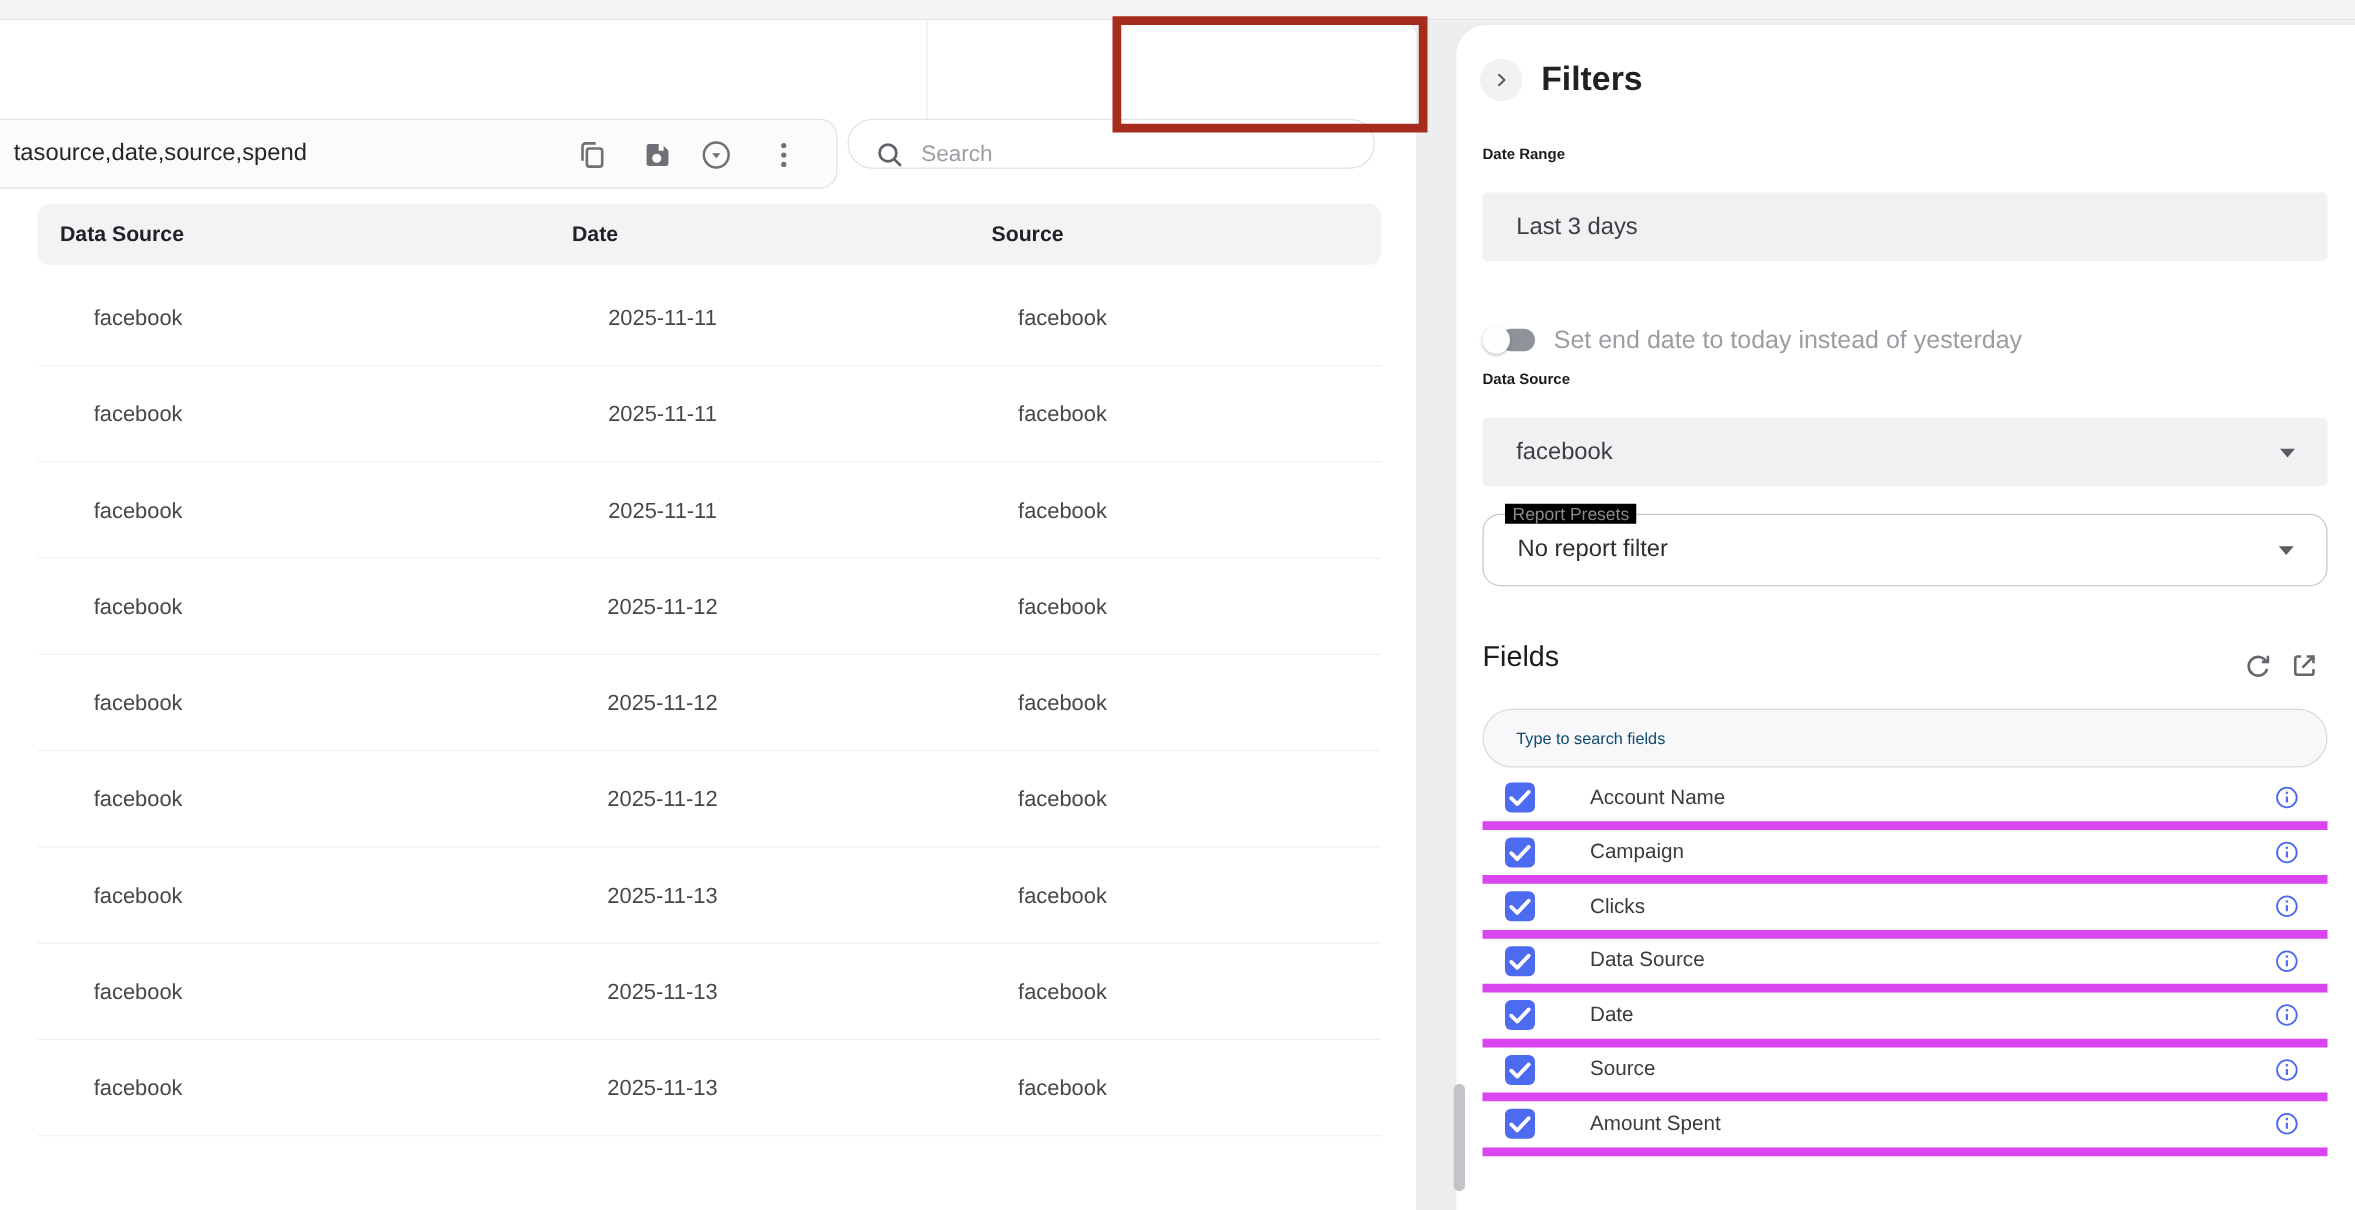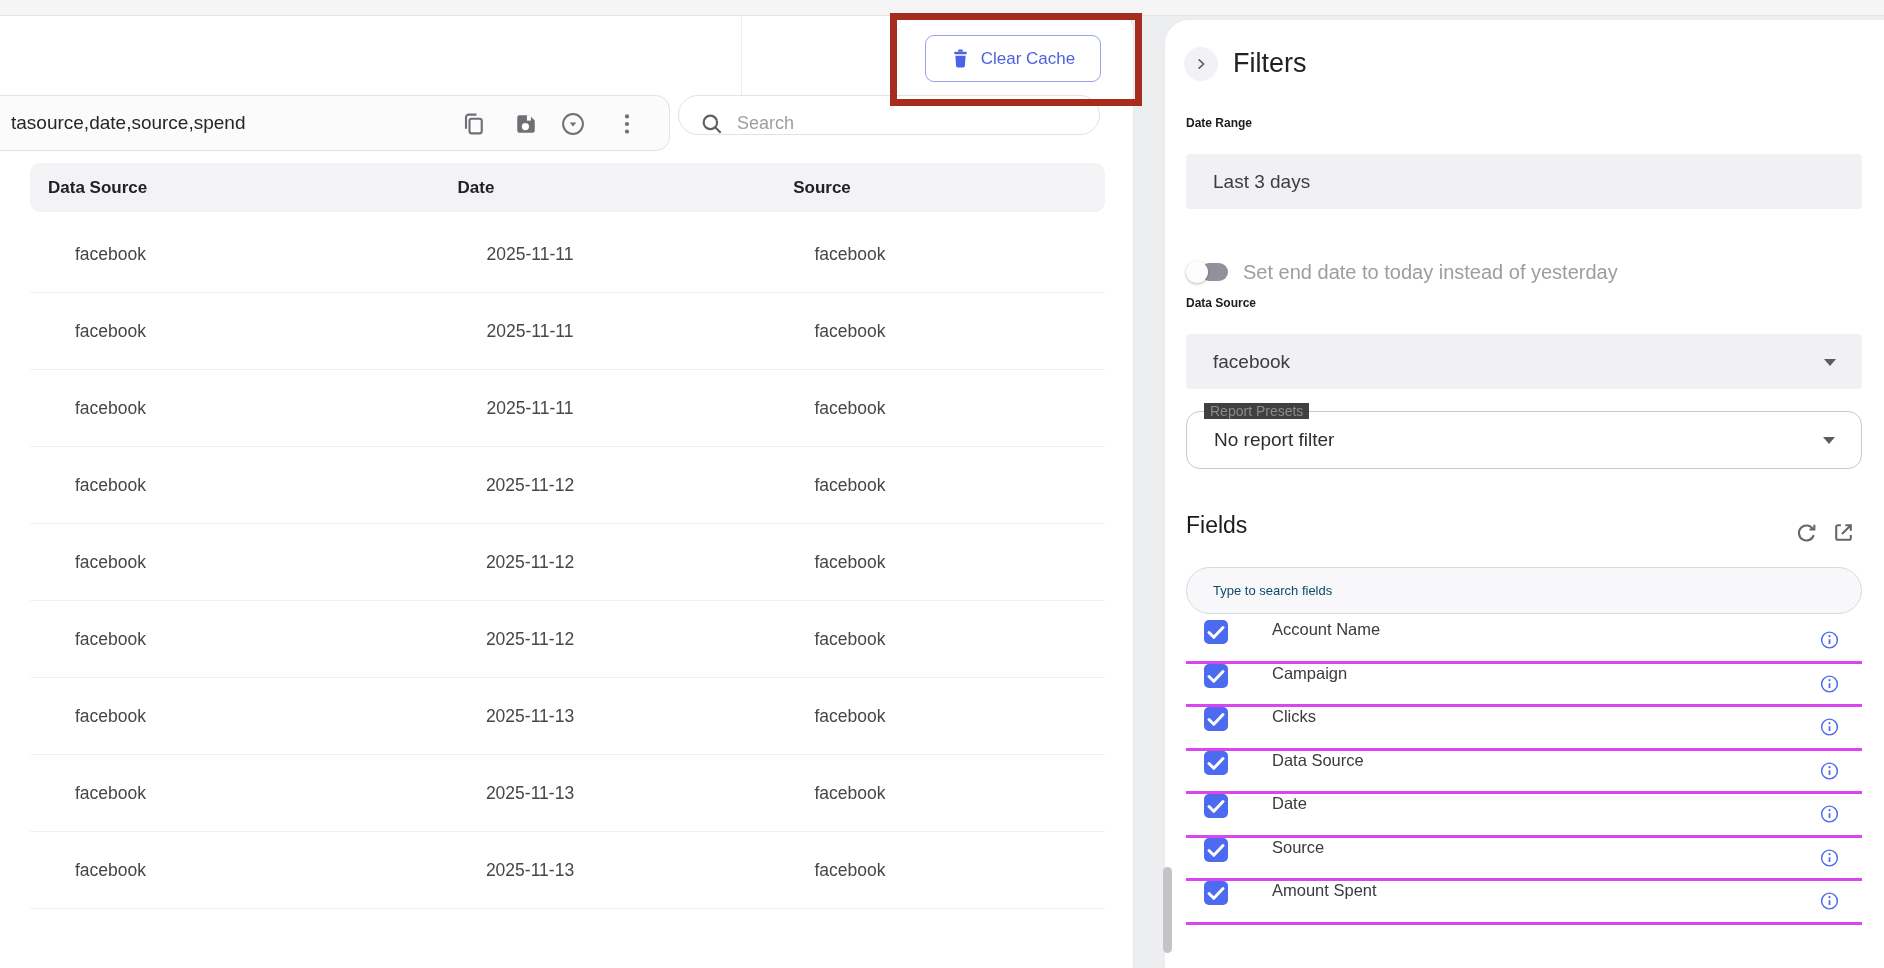--- a/index.html
+++ b/index.html
@@ -47,51 +47,51 @@
   .td-3 { left:820px; transform:translateX(-50%); }
 
   
   .right-card { position:absolute; left:1165px; top:20px; width:719px; height:948px;
     background:#fff; border-top-left-radius:24px; box-shadow:0 0 0 1px #ebebee; }
   .panel-scroll-thumb { position:absolute; left:1163px; top:867px; width:9px; height:86px;
     background:#c3c3c8; border-radius:5px; z-index:60; }
 
   .collapse-btn { position:absolute; left:19px; top:27px; width:34px; height:34px; border-radius:50%;
     background:#f2f2f4; display:flex; align-items:center; justify-content:center; color:#5a5a60; cursor:pointer; }
-  .panel-title { position:absolute; left:68px; top:28px; font-size:27px; font-weight:400; color:#202025; }
+  .panel-title { position:absolute; left:68px; top:28px; font-size:27px; font-weight:700; color:#202025; }
 
   .flabel { position:absolute; left:21px; font-size:12px; font-weight:700; color:#1c1c20; }
   .filled-input { position:absolute; left:21px; width:676px; height:55px; background:#f1f1f4;
     border-radius:4px; font-size:19px; color:#3c3c41; line-height:55px; padding-left:27px; cursor:pointer; }
   .caret { position:absolute; right:26px; top:25px; width:0; height:0;
     border-left:6px solid transparent; border-right:6px solid transparent; border-top:7px solid #5b5b61; }
 
   .toggle-row { position:absolute; left:21px; top:241px; height:22px; display:flex; align-items:center; }
   .toggle { position:relative; width:42px; height:22px; cursor:pointer; }
   .toggle .track { position:absolute; left:14px; top:2px; width:28px; height:18px; border-radius:9px; background:#8f9399; }
   .toggle .thumb { position:absolute; left:0; top:0; width:22px; height:22px; border-radius:50%;
     background:#fdfdfd; box-shadow:0 1px 3px rgba(0,0,0,.28); }
   .toggle-label { margin-left:15px; font-size:20px; color:#9c9ca2; }
 
   .outlined-select { position:absolute; left:21px; top:391px; width:676px; height:58px;
     border:1px solid #c8c8cd; border-radius:14px; background:#fff; cursor:pointer; }
-  .outlined-select .float-label { position:absolute; left:17px; top:-9px; background:#404040;
+  .outlined-select .float-label { position:absolute; left:17px; top:-9px; background:#000000;
     padding:0 6px; font-size:14px; color:#8a8a90; }
   .outlined-select .val { position:absolute; left:27px; line-height:56px; font-size:19px; color:#2e2e33; }
 
   .fields-title { position:absolute; left:21px; top:492px; font-size:23px; font-weight:500; color:#1c1c20; }
   .panel-icon { position:absolute; top:500px; width:25px; height:25px; color:#66666c; cursor:pointer; }
   .refresh-pos { left:629px; } .extlink-pos { left:666px; }
 
   .fields-search { position:absolute; left:21px; top:547px; width:676px; height:47px;
     background:#f8f8fa; border:1px solid #dadade; border-radius:24px; }
   .fields-search .ph { position:absolute; left:26px; line-height:45px; font-size:13px; color:#0c4a6e; }
 
   .field-list { position:absolute; left:21px; top:600px; width:676px; }
-  .field-row { position:relative; height:43.5px; display:flex; border-bottom:3px solid #d946ef; }
+  .field-row { position:relative; height:43.5px; display:flex; align-items:center; border-bottom:7px solid #d946ef; }
   .field-row.highlight { background:#e9ecfb; border-bottom-color:#e9ecfb;margin-top:43px; }
   .checkbox { position:relative; margin-left:18px; width:24px; height:24px; border-radius:5px; flex:0 0 auto; cursor:pointer; }
   .checkbox.checked { background:#4d6bf0; }
   .checkbox.checked svg { display:block; }
   .checkbox.unchecked { background:#fff; border:2px solid #86868c; border-radius:4px; }
   .field-label { margin-left:44px; font-size:16.5px; color:#3a3a3f; }
   .row-icon { position:absolute; top:50%; transform:translateY(-50%); width:21px; height:21px; }
   .info-pos { left:633px; color:#4d6bf0; cursor:pointer; }
   .pencil-pos { left:597px; color:#3f63ef; cursor:pointer; }
   .trash-pos { left:634px; color:#3f63ef; cursor:pointer; }
@@ -99,30 +99,20 @@
   svg { display:block; }
 </style>
 </head>
 <body>
 
 <div class="top-strip"></div>
 
 <div class="main-card">
   <div class="top-divider"></div>
 
-  <button class="clear-cache-btn">
-    <span>
-      <svg width="19" height="21" viewBox="0 0 24 26" fill="#4c63e8">
-        <rect x="9" y="1.5" width="6" height="3" rx="1.2"></rect>
-        <rect x="4" y="4.5" width="16" height="3" rx="1.5"></rect>
-        <path d="M5.5 9.5h13l-1 13a2 2 0 0 1-2 1.8h-7a2 2 0 0 1-2-1.8l-1-13z"></path>
-      </svg>
-    </span>
-    <span>Clear Cache</span>
-  </button>
 
   <div class="pill toolbar-pill">
     <span class="field-expr">tasource,date,source,spend</span>
     <span class="tb-icon" style="left:494px">
       <svg viewBox="0 0 24 24" fill="none" stroke="currentColor" stroke-width="1.8">
         <path d="M6 16V6.2A2.2 2.2 0 0 1 8.2 4H15"></path>
         <rect x="9" y="7.5" width="10.5" height="12.5" rx="1.8"></rect>
       </svg>
     </span>
     <span class="tb-icon" style="left:547px">

